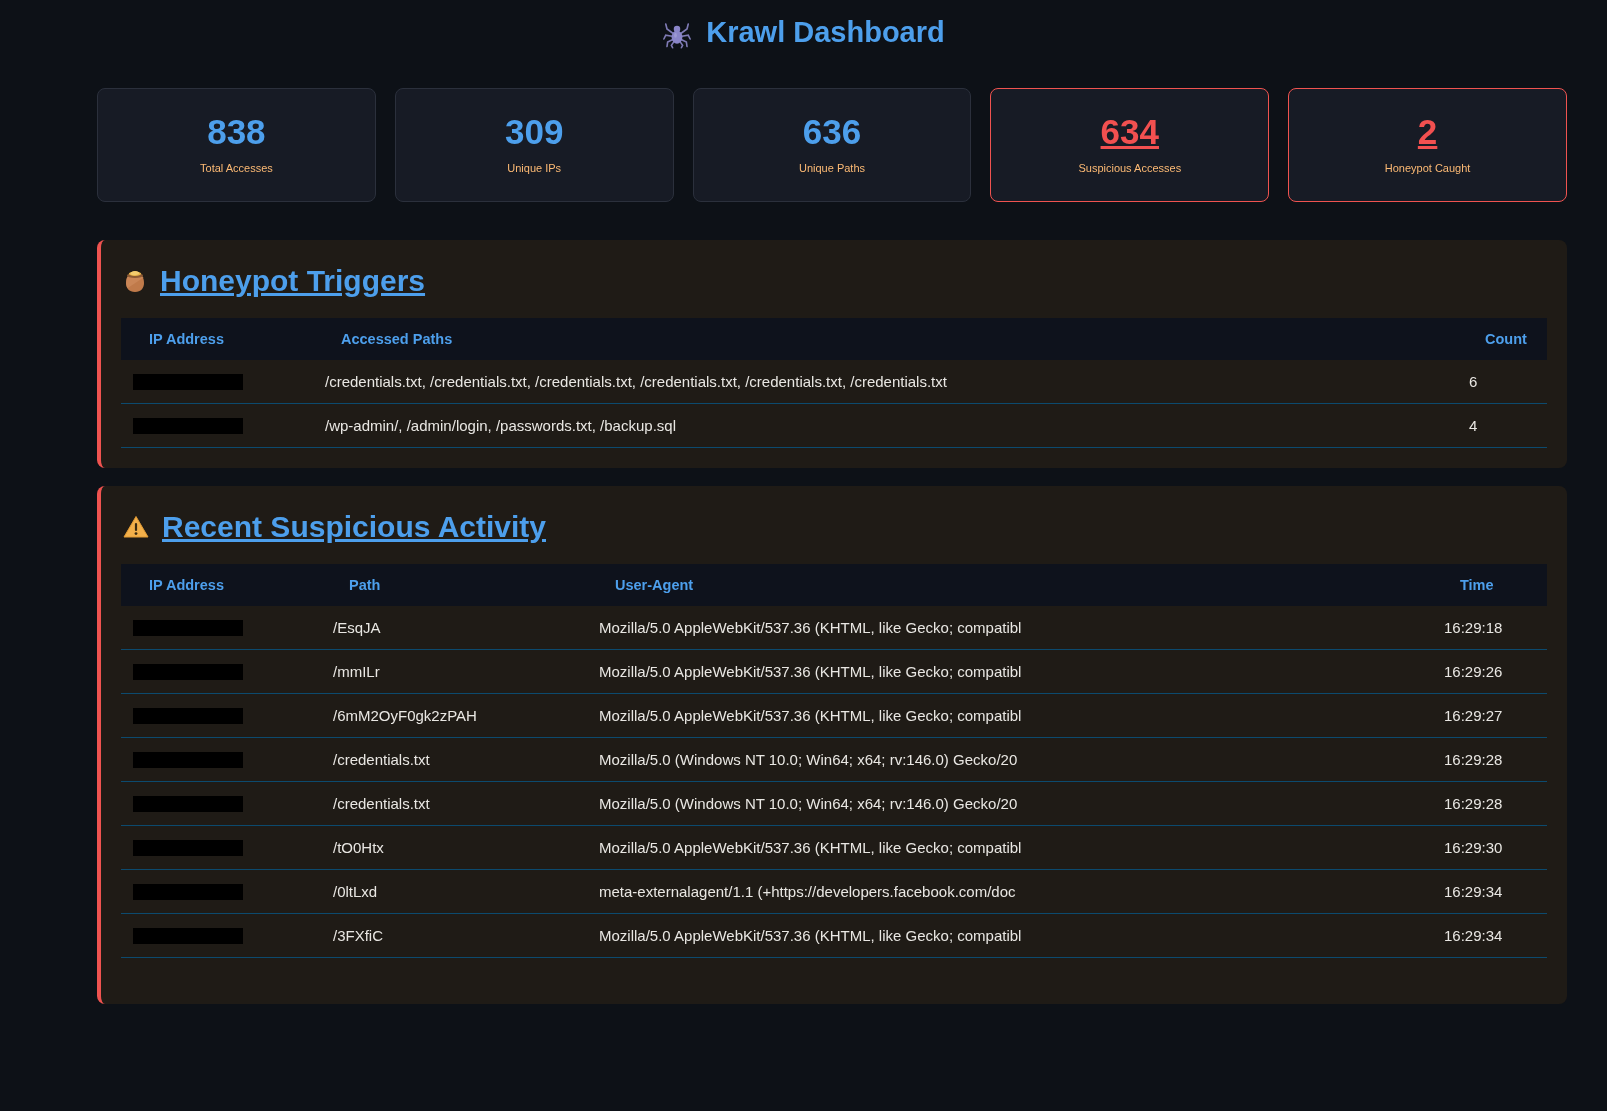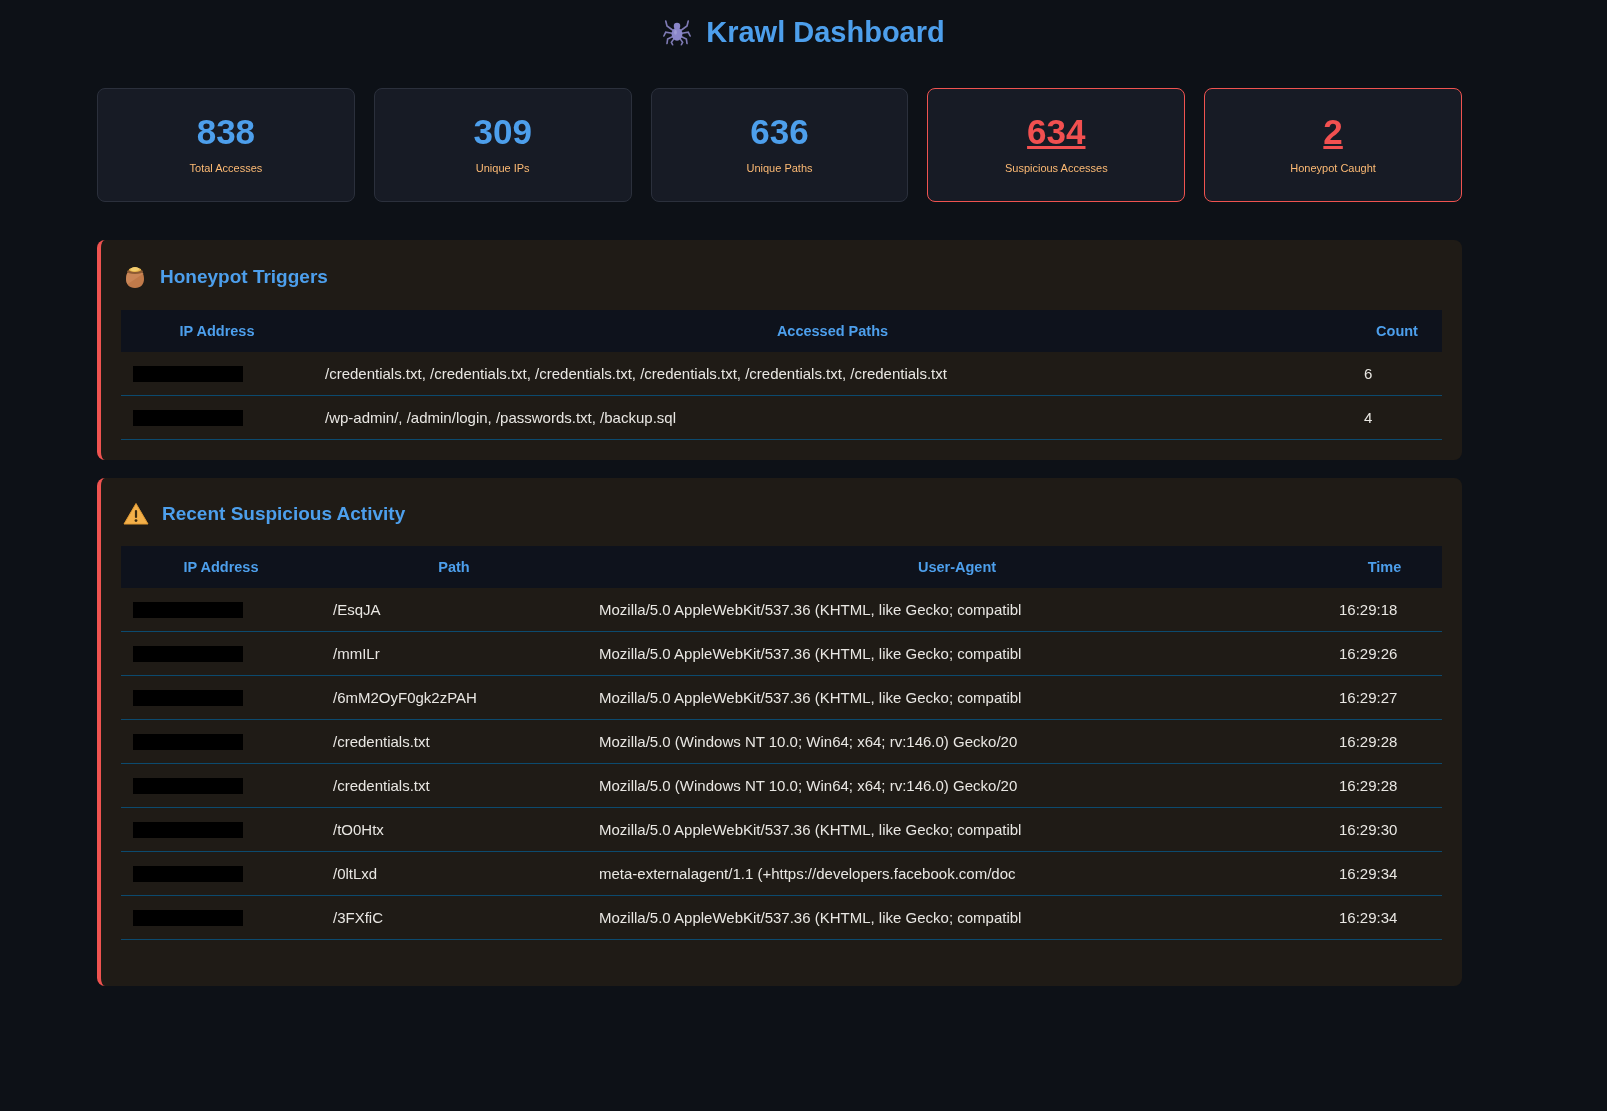--- a/index.html
+++ b/index.html
@@ -9,51 +9,51 @@
   }
   *{box-sizing:border-box;}
   html,body{margin:0;padding:0;}
   body{
     width:1607px;height:1111px;overflow:hidden;
     background:#0d1117;color:#e9e7e3;
     font-family:"Liberation Sans", sans-serif;
   }
   header h1{
     margin:0;padding-top:16px;
-    display:flex;justify-content:center;align-items:flex-start;gap:14px;
+    display:flex;justify-content:center;align-items:flex-end;gap:14px;
     color:var(--accent);font-size:29px;font-weight:bold;
   }
   .icon{display:inline-flex;align-items:center;}
-  .container{width:1365px;margin-left:97px;}
+  .container{width:1470px;margin-left:97px;}
   
   .stats{display:flex;gap:19px;margin-top:39px;}
   .card{
     flex:1;background:#171b25;border:1px solid #2b303c;border-radius:8px;
     padding:25px 8px 27px;text-align:center;
   }
   .card-value{font-size:35px;font-weight:bold;color:var(--accent);line-height:1;}
   .card-label{margin-top:13px;font-size:11px;color:#fdba74;}
   .card.alert{border-color:var(--alert-border);}
   .card.alert .card-value{color:var(--alert);text-decoration:underline;}
   
   .panel{
     margin-top:38px;background:#1f1b16;border-radius:8px;
     border-left:4px solid var(--alert-border);
     padding:24px 20px 20px 20px;
   }
   .panel.activity{margin-top:18px;padding-bottom:46px;}
   .panel h2{
-    margin:0 0 20px 2px;color:var(--accent);font-size:19px;font-weight:bold;
-    display:flex;align-items:center;gap:13px;
+    margin:0 0 20px 2px;color:var(--accent);font-size:30px;font-weight:bold;
+    display:flex;align-items:center;gap:13px;text-decoration:underline;
   }
   table{width:100%;border-collapse:collapse;font-size:15px;table-layout:fixed;}
   thead tr{background:#0e121c;}
   th{
-    color:var(--accent);text-align:center;font-size:14.5px;font-weight:bold;
-    padding:13px 12px;
+    color:var(--accent);text-align:left;font-size:14.5px;font-weight:bold;
+    padding:13px 28px;
   }
   td{
     padding:13px 12px;color:#e9e7e3;
     border-bottom:1px solid #0c4a6e;
     white-space:nowrap;overflow:hidden;
   }
   .hp-col-ip{width:192px;} .hp-col-count{width:90px;}
   .ac-col-ip{width:200px;} .ac-col-path{width:266px;} .ac-col-time{width:115px;}
   .redacted{display:block;width:110px;height:16px;background:#000;}
 </style>

